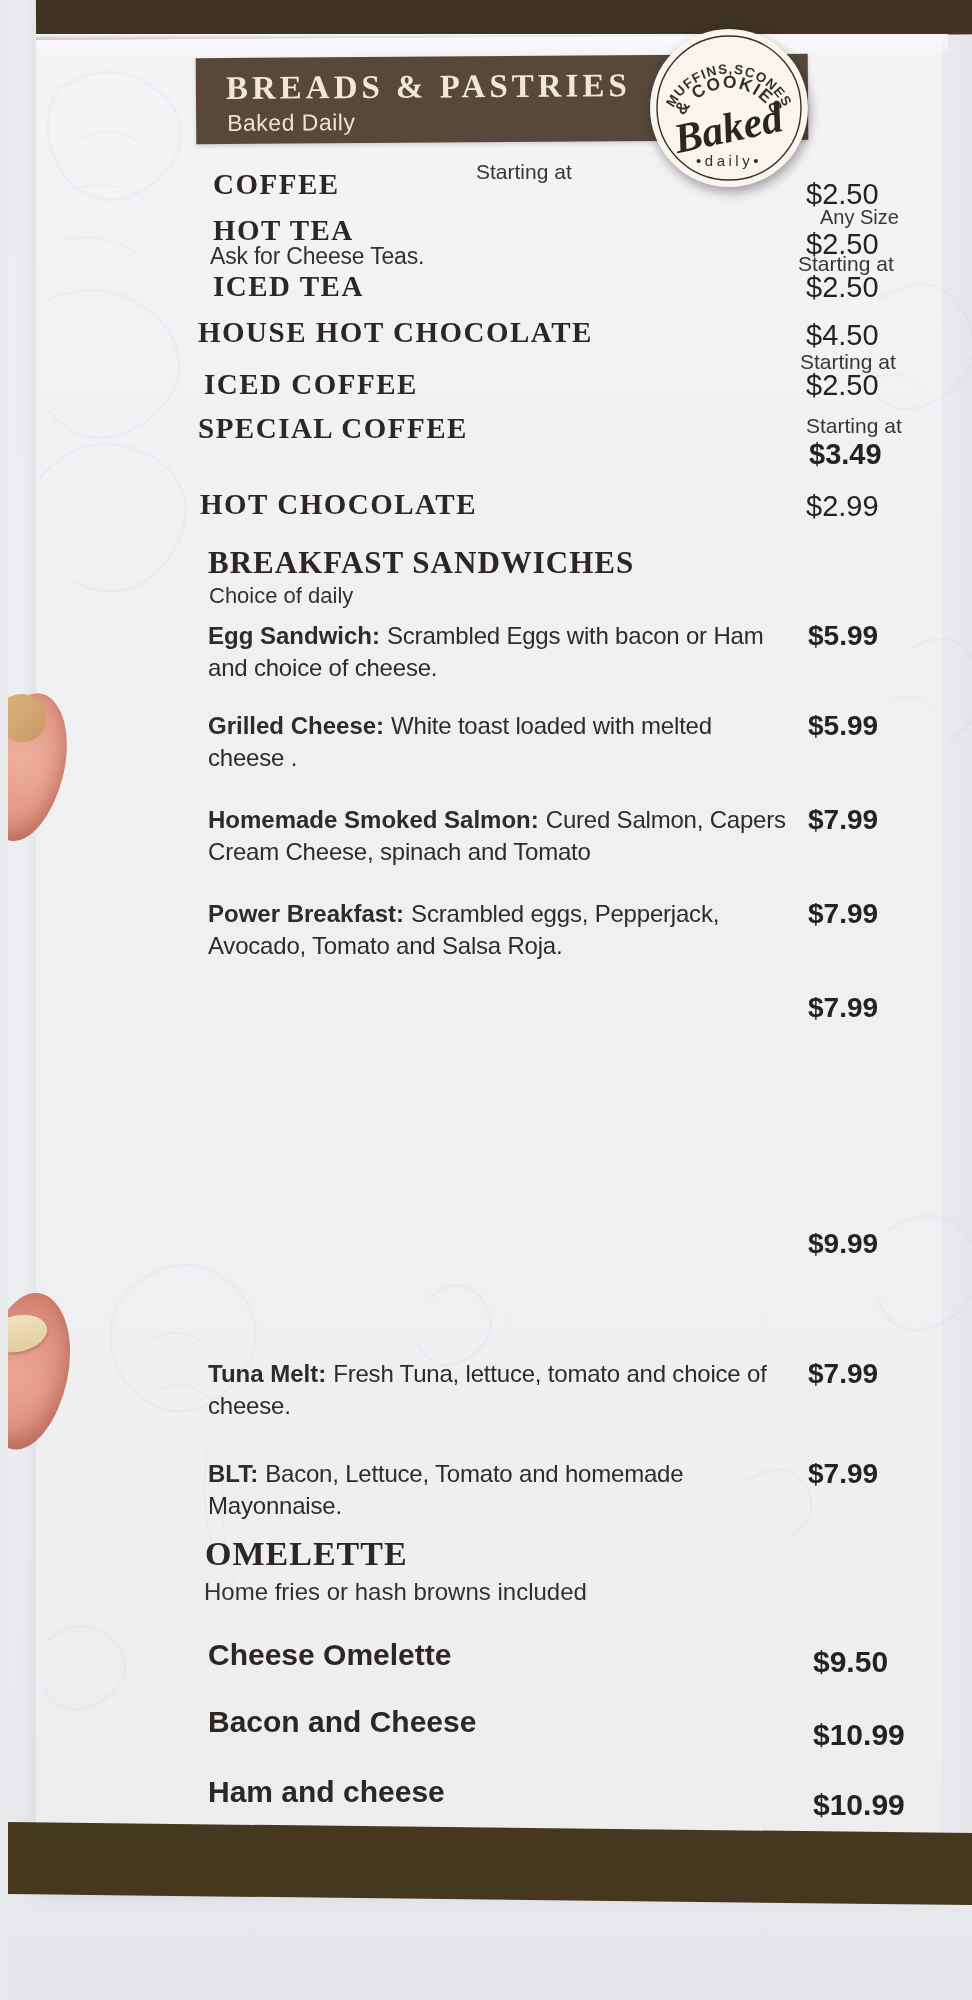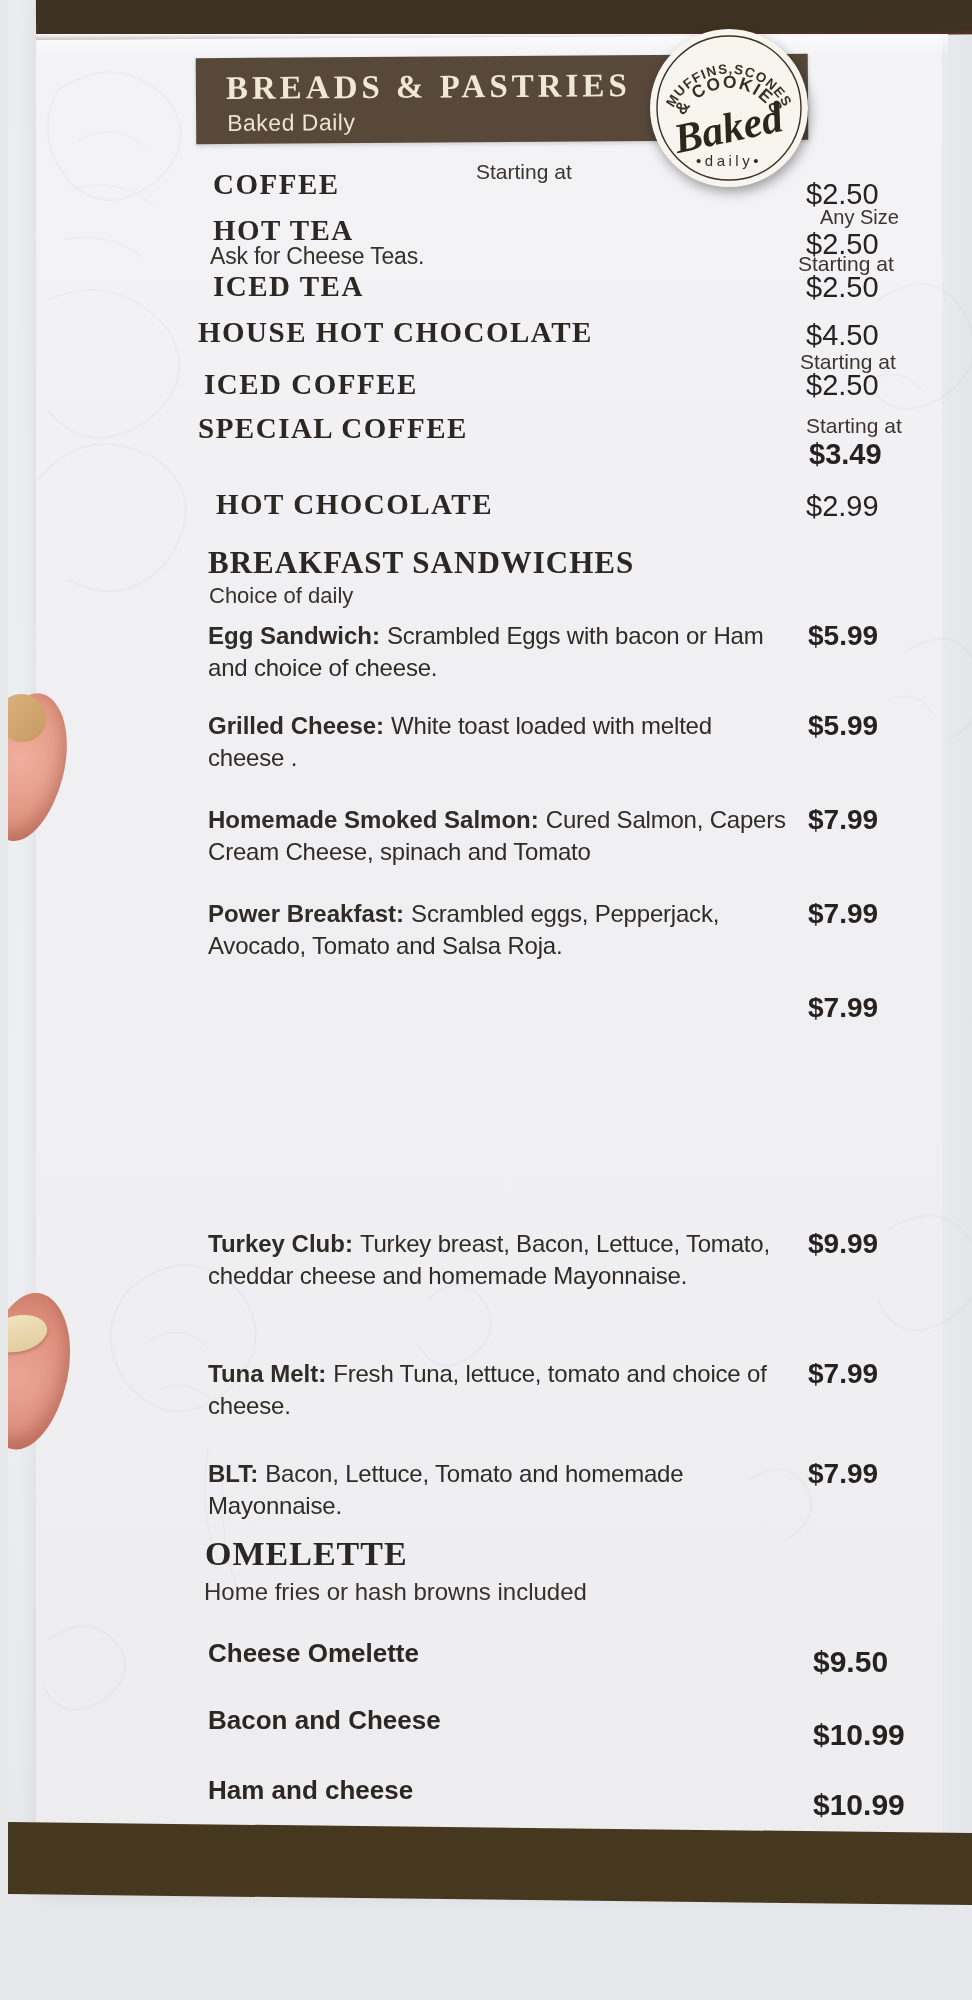--- a/index.html
+++ b/index.html
@@ -36,21 +36,21 @@
   .nt{position:absolute;font-size:23px;color:#35312b;white-space:nowrap;letter-spacing:-.2px;}
   .pl{position:absolute;font-size:21px;color:#3a352f;white-space:nowrap;}
   .pr{position:absolute;font-size:29px;color:#262220;white-space:nowrap;}
   .pr.bold{font-weight:bold;}
   .sec{position:absolute;font-family:"Liberation Serif",serif;font-weight:bold;
        font-size:31px;letter-spacing:1px;color:#2c2722;white-space:nowrap;}
   .sub{position:absolute;font-size:22px;color:#35312b;white-space:nowrap;}
   .bi{position:absolute;font-size:24px;line-height:32px;color:#2f2b26;letter-spacing:-.2px;}
   .bi b{margin-right:7px;letter-spacing:0;}
   .bp{position:absolute;font-size:28px;font-weight:bold;color:#262220;white-space:nowrap;}
-  .om-name{position:absolute;font-size:26px;font-weight:bold;color:#2c2722;white-space:nowrap;}
+  .om-name{position:absolute;font-size:30px;font-weight:bold;color:#2c2722;white-space:nowrap;}
   .om-pr{position:absolute;font-size:30px;font-weight:600;color:#262220;white-space:nowrap;}
   
   .finger{position:absolute;border-radius:48% 52% 46% 54%/55% 50% 50% 45%;}
   #finger-1{left:-22px;top:692px;width:78px;height:150px;transform:rotate(14deg);
       background:radial-gradient(circle at 40% 45%,#f0af9d 0%,#e39a87 55%,#d2836f 100%);
       box-shadow:inset -6px -8px 14px rgba(150,70,55,.35);}
   #finger-1 .nail{position:absolute;left:2px;top:4px;width:46px;height:48px;transform:rotate(-18deg);
       background:linear-gradient(135deg,#dcb37f,#c79a61);border-radius:45% 55% 50% 50%;}
   #finger-2{left:-26px;top:1292px;width:86px;height:158px;transform:rotate(12deg);
       background:radial-gradient(circle at 42% 55%,#eca693 0%,#de9180 55%,#cc7a66 100%);
@@ -134,21 +134,21 @@
   <div class="pr" style="left:798px;top:319px">$4.50</div>
 
   <div class="pl" style="left:792px;top:350px">Starting at</div>
   <div class="nm" style="left:196px;top:368px">ICED COFFEE</div>
   <div class="pr" style="left:798px;top:369px">$2.50</div>
 
   <div class="nm" style="left:190px;top:412px">SPECIAL COFFEE</div>
   <div class="pl" style="left:798px;top:414px">Starting at</div>
   <div class="pr bold" style="left:801px;top:438px">$3.49</div>
 
-  <div class="nm" style="left:208px;top:488px">HOT CHOCOLATE</div>
+  <div class="nm" style="left:192px;top:488px">HOT CHOCOLATE</div>
   <div class="pr" style="left:798px;top:490px">$2.99</div>
 
   <div class="sec" style="left:200px;top:545px">BREAKFAST SANDWICHES</div>
   <div class="sub" style="left:201px;top:583px">Choice of daily</div>
 
   <div class="bi" style="left:200px;top:620px;width:580px">
     <b>Egg Sandwich:</b><span>Scrambled Eggs with bacon or Ham and choice of cheese.</span>
   </div>
   <div class="bp" style="left:800px;top:620px">$5.99</div>
 
@@ -162,23 +162,20 @@
   </div>
   <div class="bp" style="left:800px;top:804px">$7.99</div>
 
   <div class="bi" style="left:200px;top:898px;width:585px">
     <b>Power Breakfast:</b><span>Scrambled eggs, Pepperjack, Avocado, Tomato and Salsa Roja.</span>
   </div>
   <div class="bp" style="left:800px;top:898px">$7.99</div>
 
   <div class="bp" style="left:800px;top:992px">$7.99</div>
 
-  <div class="bi" style="left:200px;top:1228px;width:580px">
-    <b>Turkey Club:</b><span>Turkey breast, Bacon, Lettuce, Tomato, cheddar cheese  and homemade Mayonnaise.</span>
-  </div>
   <div class="bp" style="left:800px;top:1228px">$9.99</div>
 
   <div class="bi" style="left:200px;top:1358px;width:580px">
     <b>Tuna Melt:</b><span>Fresh Tuna, lettuce, tomato and choice of cheese.</span>
   </div>
   <div class="bp" style="left:800px;top:1358px">$7.99</div>
 
   <div class="bi" style="left:200px;top:1458px;width:580px">
     <b>BLT:</b><span>Bacon, Lettuce, Tomato and homemade Mayonnaise.</span>
   </div>

